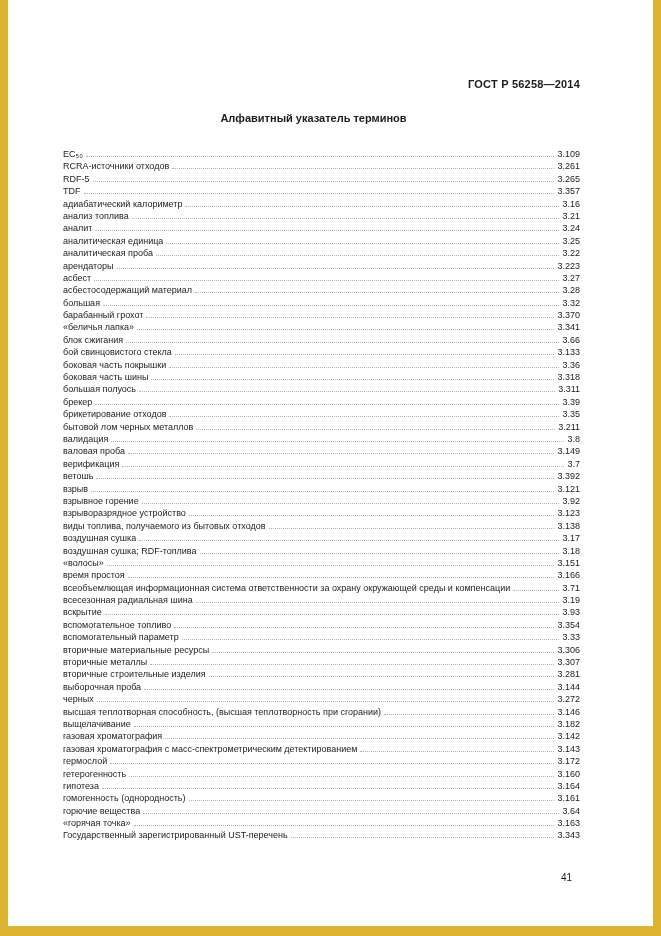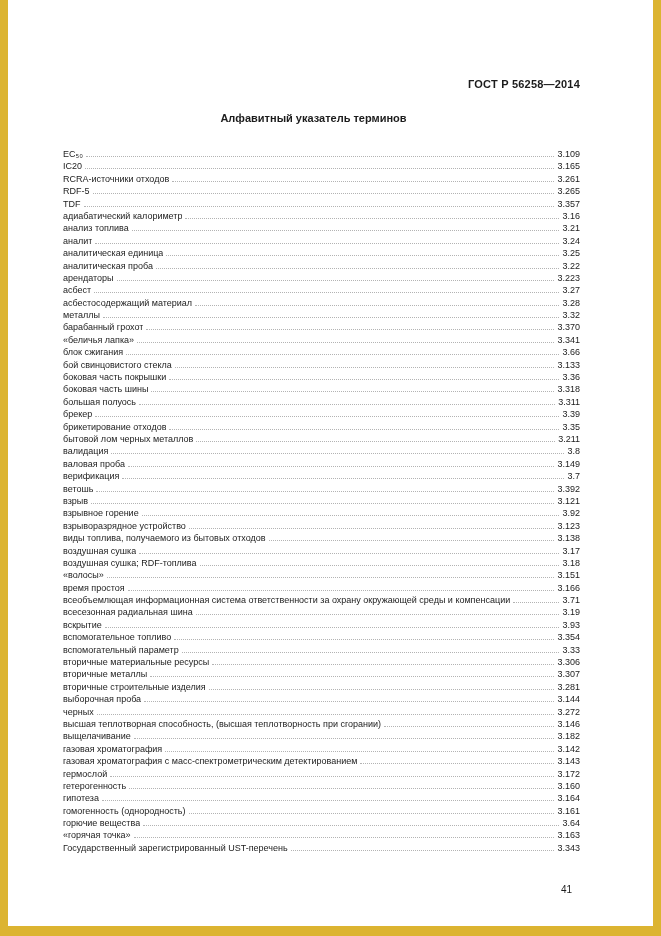--- a/index.html
+++ b/index.html
@@ -89,25 +89,20 @@
 
     <div class="title">Алфавитный указатель терминов</div>
 
     <div class="index" id="index-list">
         <div class="index-row">
           <span class="term">EC₅₀</span>
           <span class="leader"></span>
           <span class="ref">3.109</span>
         </div>
         <div class="index-row">
-          <span class="term">IC20</span>
-          <span class="leader"></span>
-          <span class="ref">3.165</span>
-        </div>
-        <div class="index-row">
           <span class="term">RCRA-источники отходов</span>
           <span class="leader"></span>
           <span class="ref">3.261</span>
         </div>
         <div class="index-row">
           <span class="term">RDF-5</span>
           <span class="leader"></span>
           <span class="ref">3.265</span>
         </div>
         <div class="index-row">
@@ -149,21 +144,21 @@
           <span class="term">асбест</span>
           <span class="leader"></span>
           <span class="ref">3.27</span>
         </div>
         <div class="index-row">
           <span class="term">асбестосодержащий материал</span>
           <span class="leader"></span>
           <span class="ref">3.28</span>
         </div>
         <div class="index-row">
-          <span class="term">металлы</span>
+          <span class="term">большая</span>
           <span class="leader"></span>
           <span class="ref">3.32</span>
         </div>
         <div class="index-row">
           <span class="term">барабанный грохот</span>
           <span class="leader"></span>
           <span class="ref">3.370</span>
         </div>
         <div class="index-row">
           <span class="term">«беличья лапка»</span>

